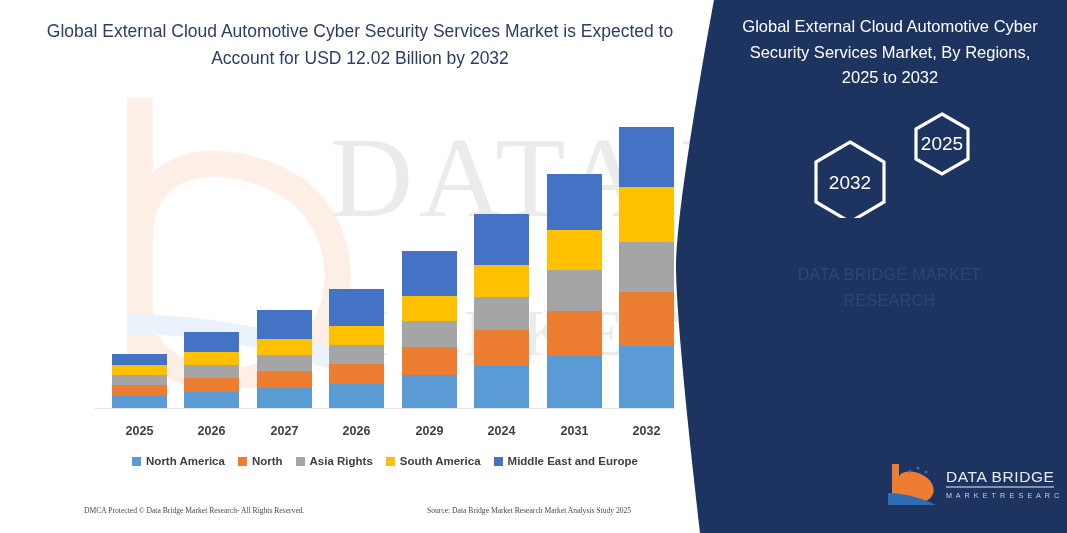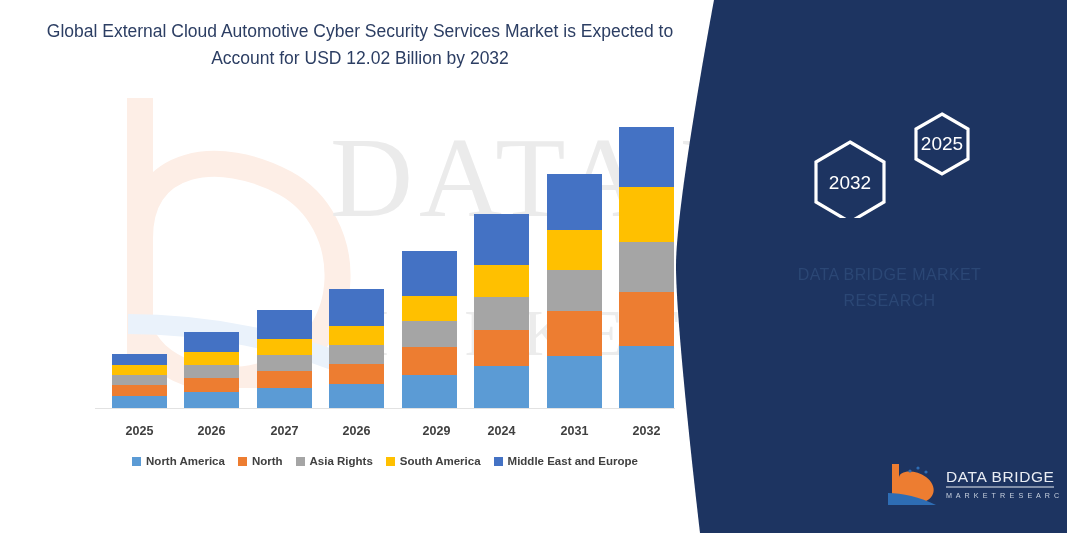--- a/index.html
+++ b/index.html
@@ -282,21 +282,21 @@
             <div class="seg" title="Middle East and Africa 2032" style="height: 60px; background: rgb(68, 114, 196);"></div>
           </div>
         </div>
     </div>
 
     <div class="xlabels" id="xlabels">
         <div class="xlabel" style="left: 17px;">2025</div>
         <div class="xlabel" style="left: 89px;">2026</div>
         <div class="xlabel" style="left: 162px;">2027</div>
         <div class="xlabel" style="left: 234px;">2026</div>
-        <div class="xlabel" style="left: 314px;">2029</div>
+        <div class="xlabel" style="left: 307px;">2029</div>
         <div class="xlabel" style="left: 379px;">2024</div>
         <div class="xlabel" style="left: 452px;">2031</div>
         <div class="xlabel" style="left: 524px;">2032</div>
       </div>
 
     <div class="legend" id="legend">
         <div class="legend-item">
           <span class="swatch" style="background: rgb(91, 155, 213);"></span>
           <span>North America</span>
         </div>
@@ -311,24 +311,29 @@
         <div class="legend-item">
           <span class="swatch" style="background: rgb(255, 192, 0);"></span>
           <span>South America</span>
         </div>
         <div class="legend-item">
           <span class="swatch" style="background: rgb(68, 114, 196);"></span>
           <span>Middle East and Europe</span>
         </div>
       </div>
 
+    <div class="footer">
+      <div class="footer-left">DMCA Protected © Data Bridge Market Research-  All Rights Reserved.</div>
+      <div class="footer-right">Source: Data Bridge Market Research  Market Analysis Study 2025</div>
+    </div>
   </div>
 
   <div class="right-area">
 
+    <div class="panel-title">Global External Cloud Automotive Cyber Security Services Market, By Regions, 2025 to 2032</div>
 
     <div class="hexes">
       <svg viewBox="0 0 180 110" width="180" height="110" aria-hidden="true">
         <polygon points="140,6 166,21 166,51 140,66 114,51 114,21" fill="none" stroke="#ffffff" stroke-width="3.2"></polygon>
         <polygon points="48,34 82,54 82,94 48,114 14,94 14,54" fill="none" stroke="#ffffff" stroke-width="3.2"></polygon>
         <text id="hex-right" x="140" y="42" text-anchor="middle" font-family="Liberation Sans, sans-serif" font-size="19" fill="#ffffff">2025</text>
         <text id="hex-left" x="48" y="81" text-anchor="middle" font-family="Liberation Sans, sans-serif" font-size="19" fill="#ffffff">2032</text>
       </svg>
     </div>
 

